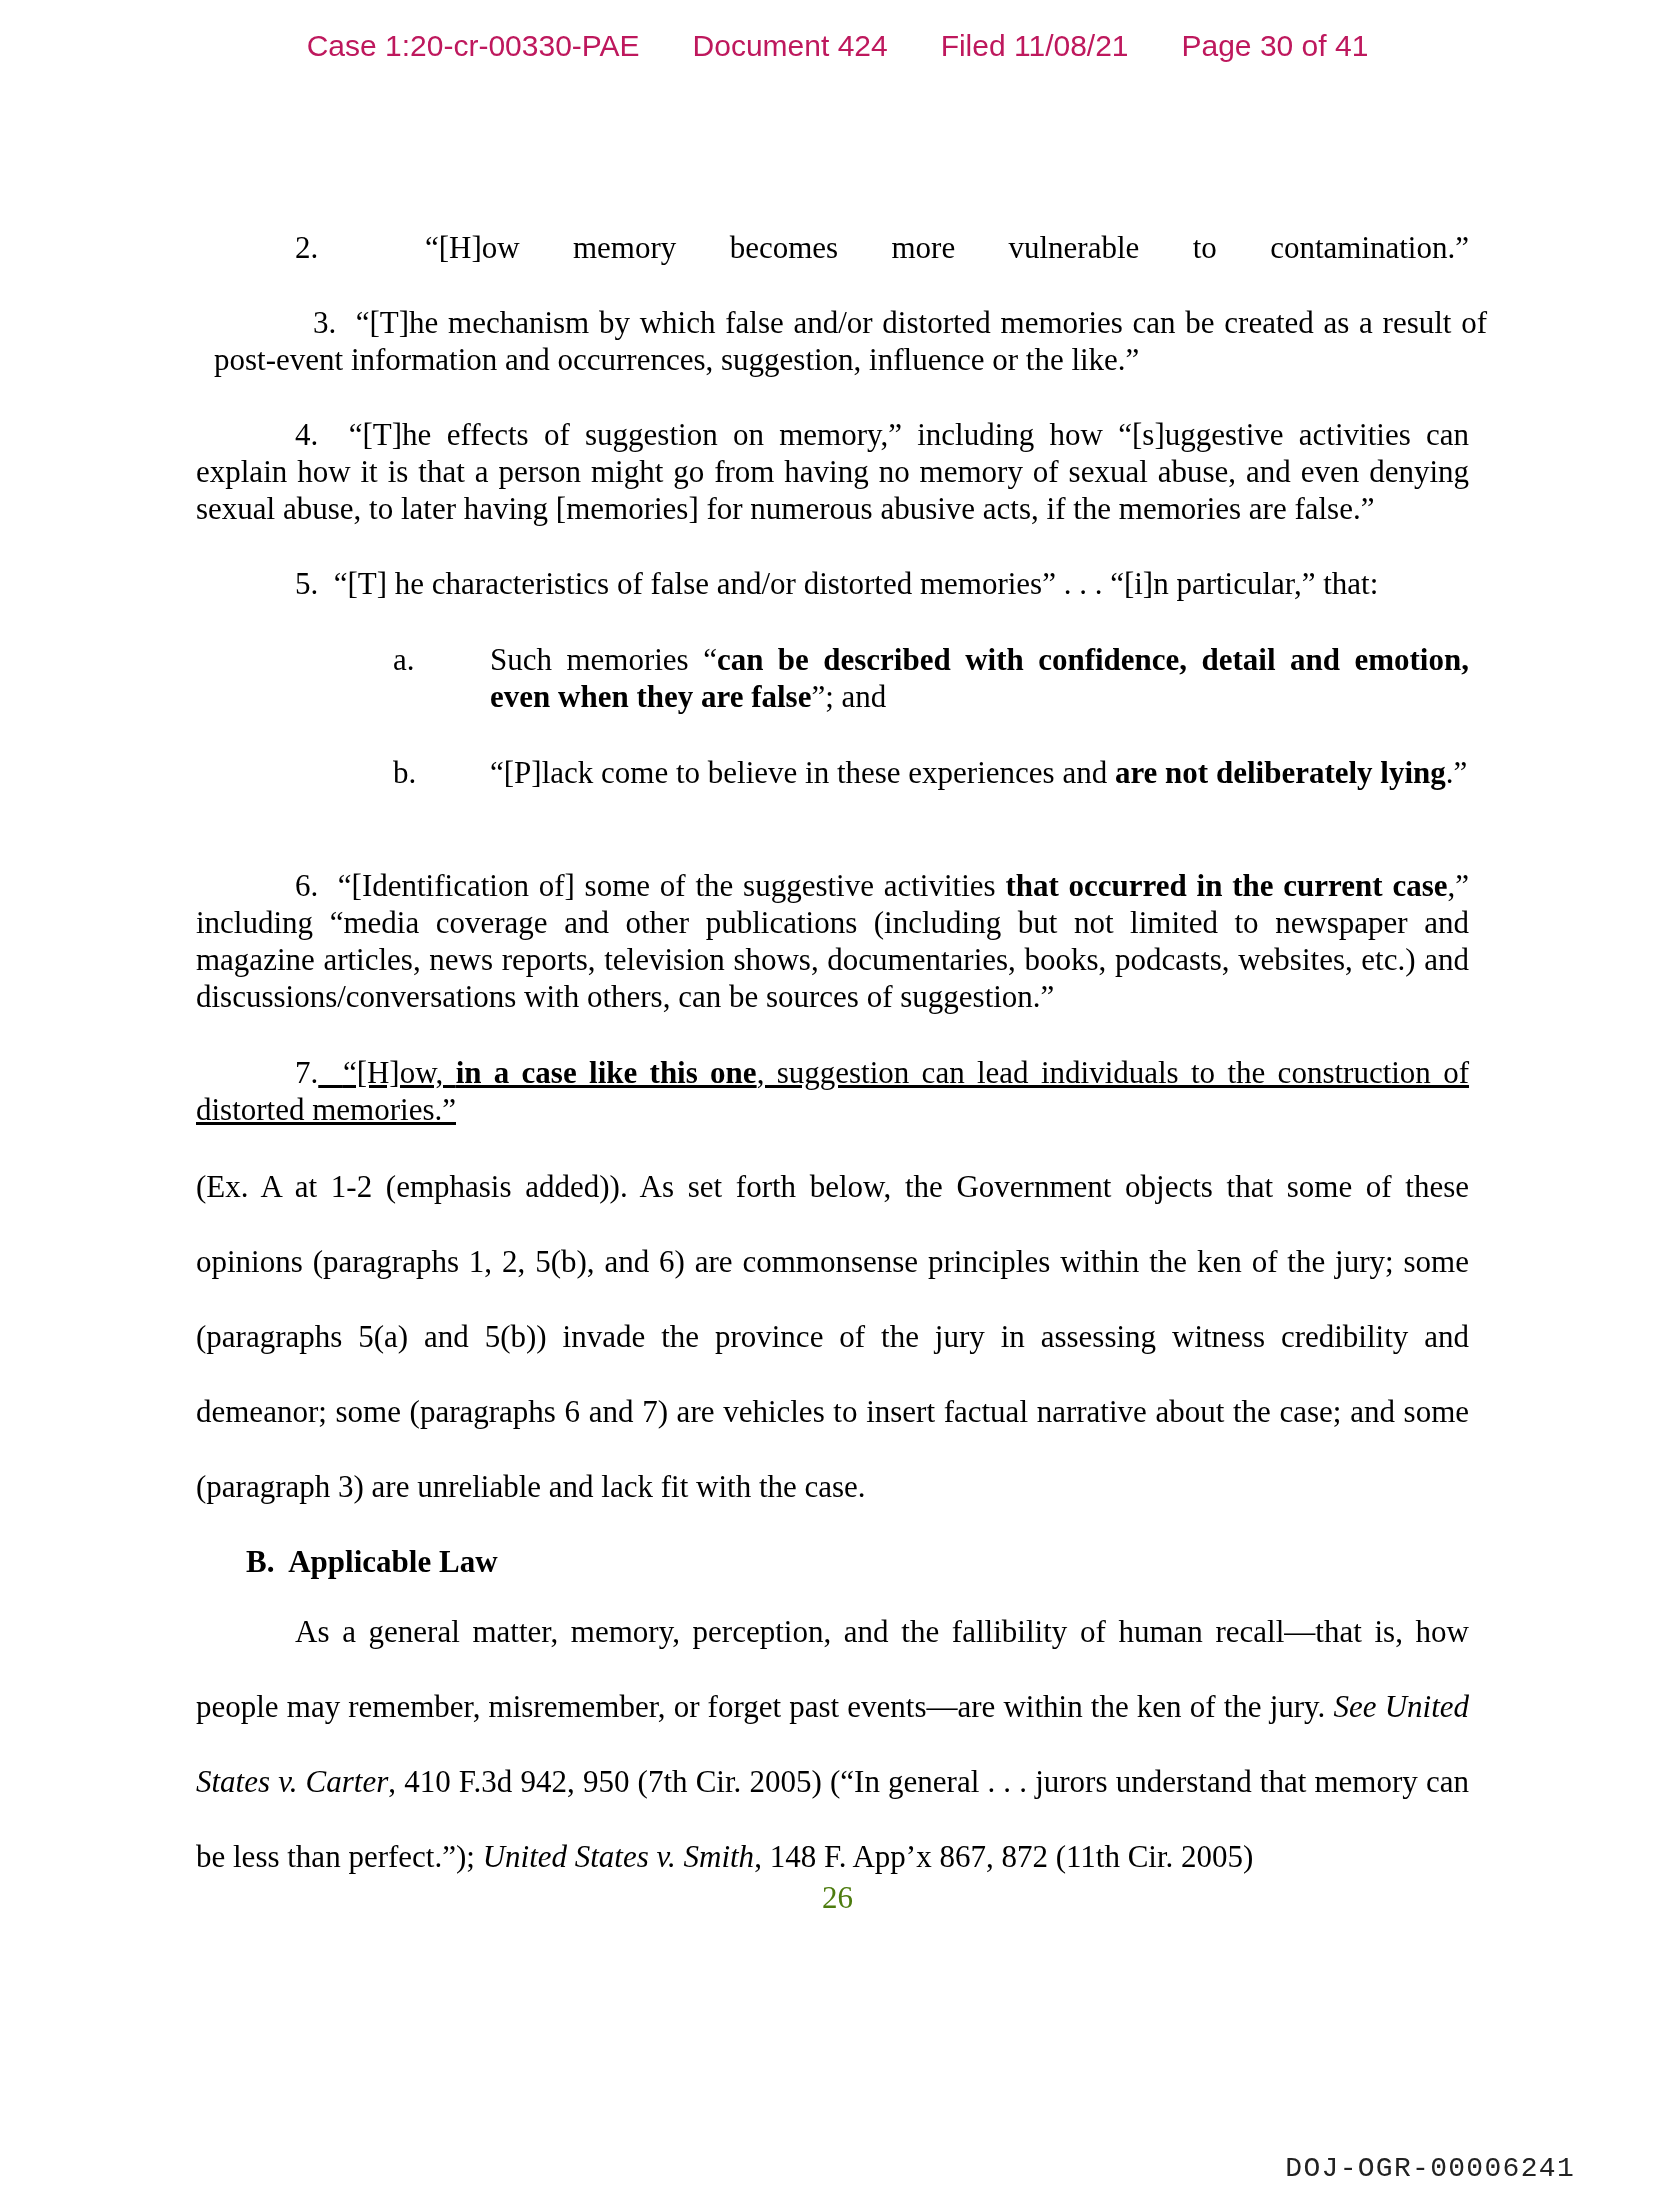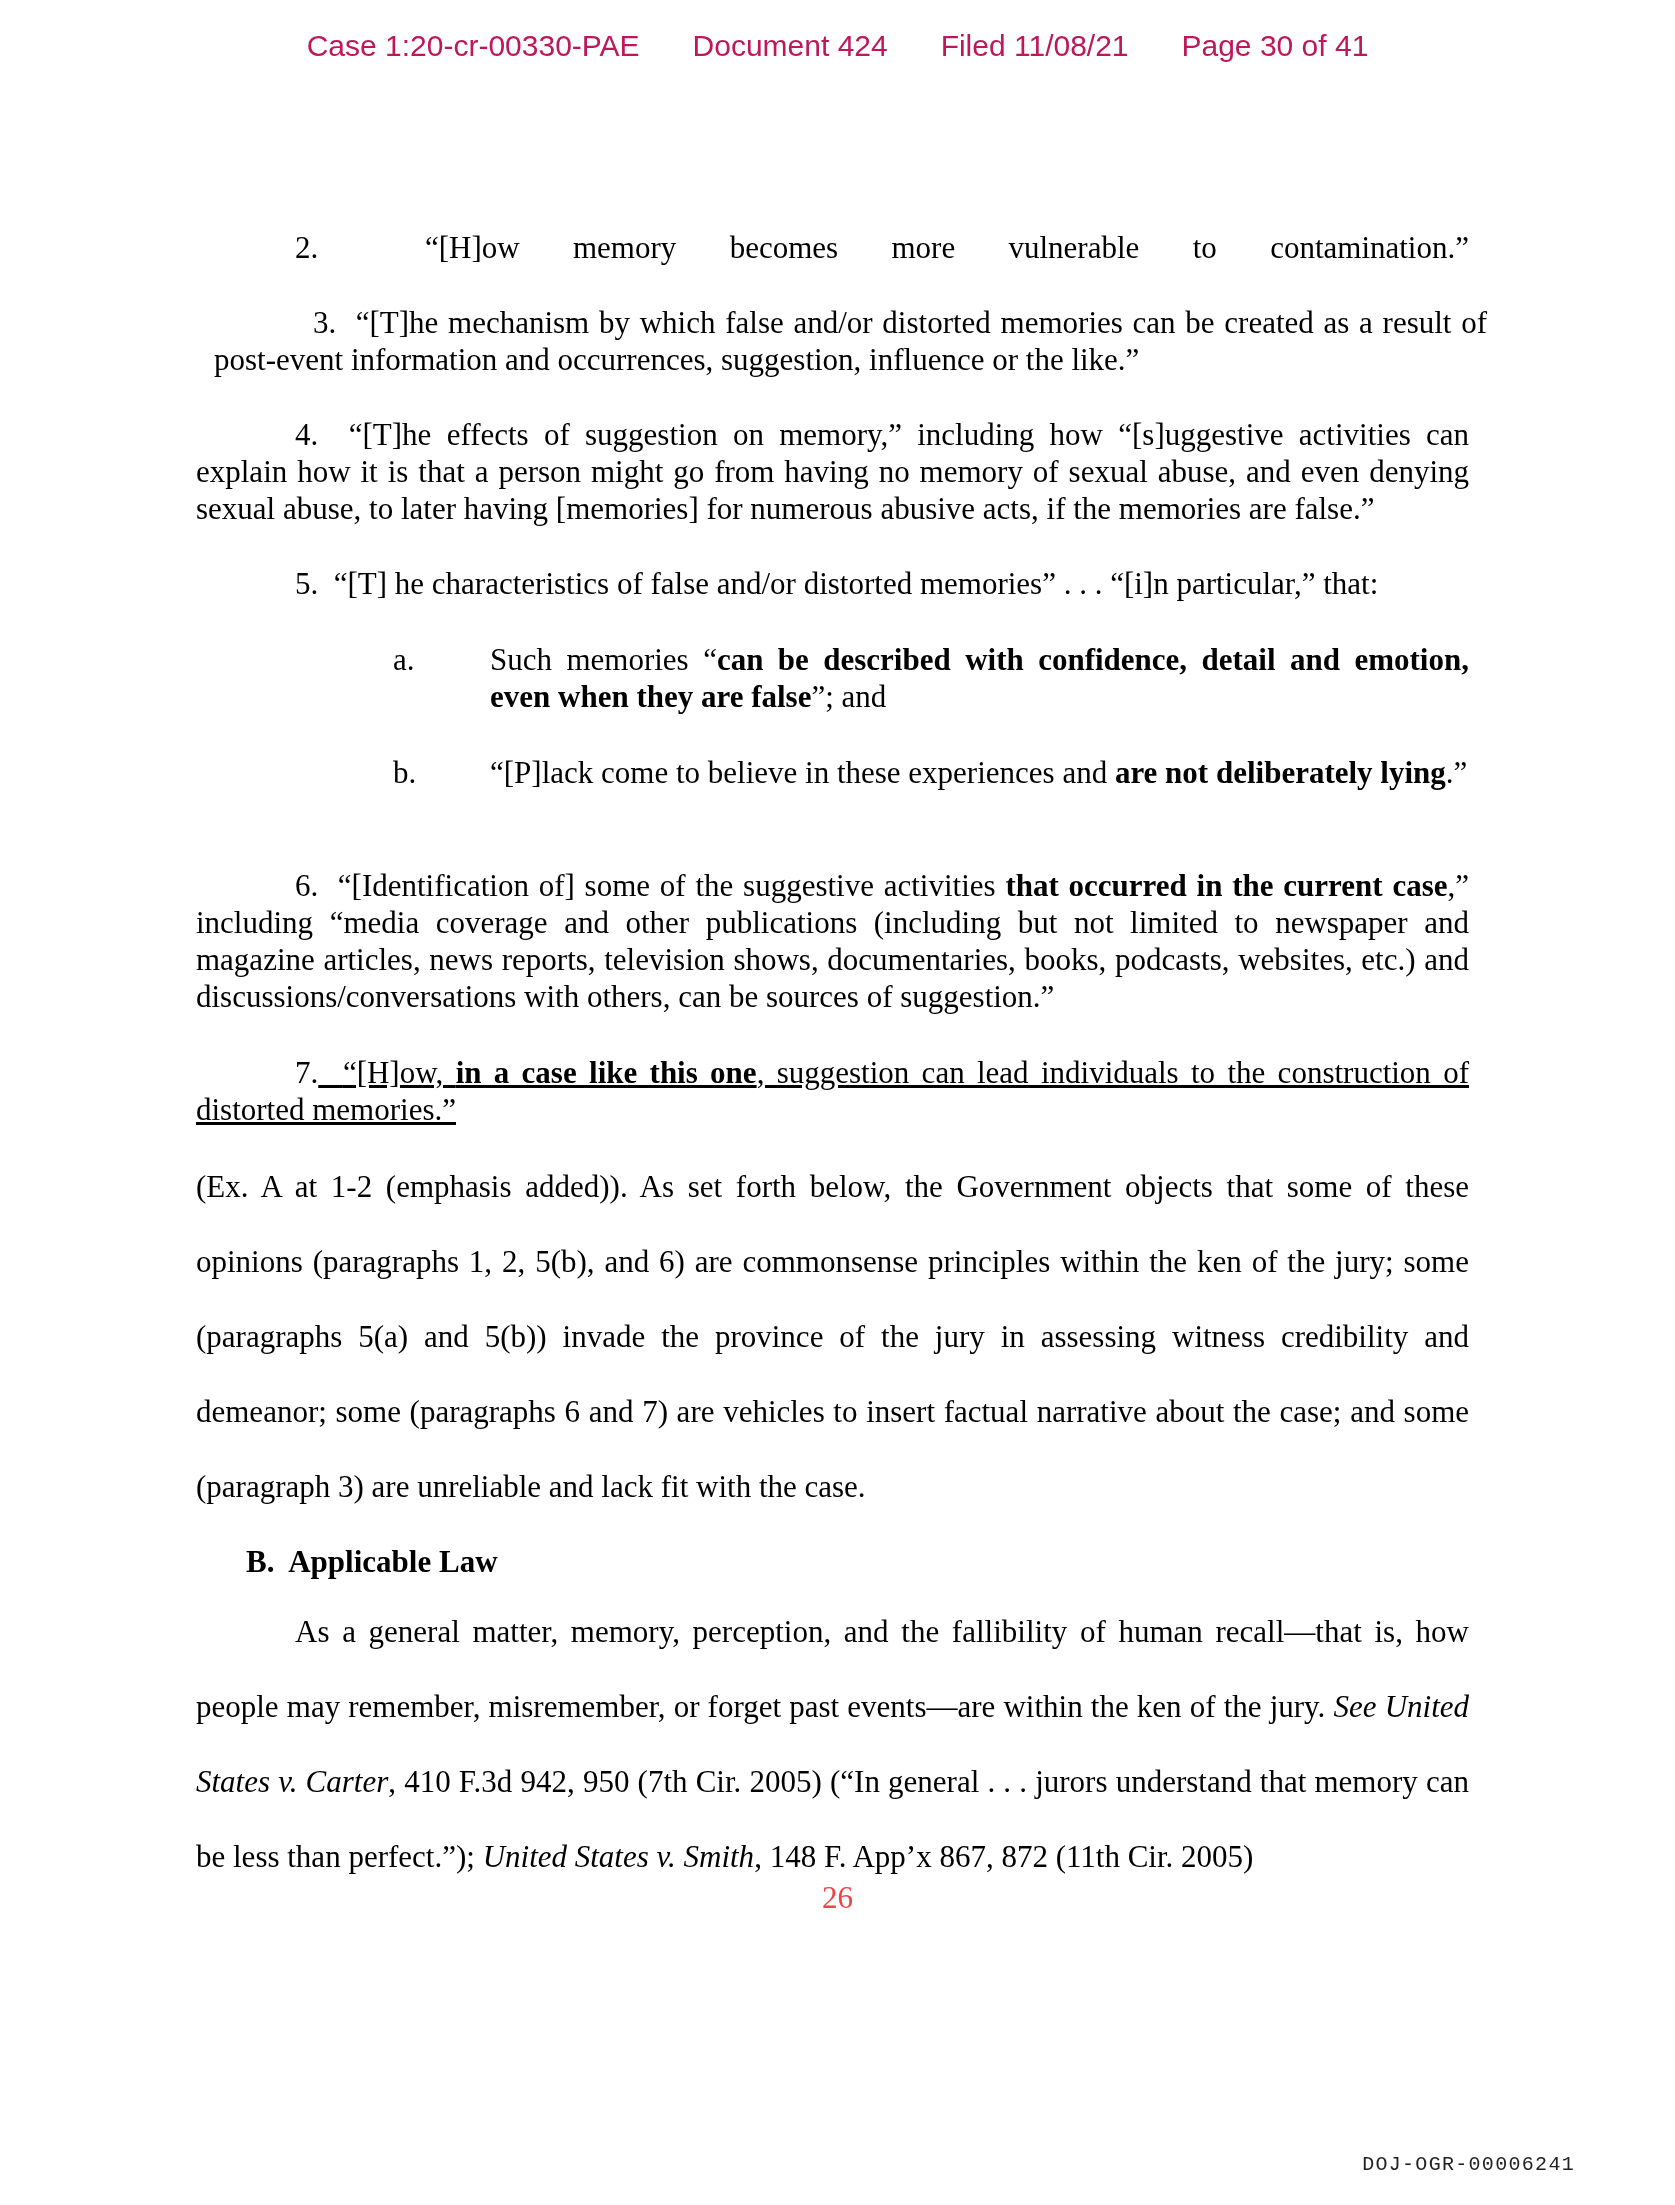--- a/index.html
+++ b/index.html
@@ -21,25 +21,25 @@
   .just-last { text-align-last: justify; }
   .sub { position: absolute; left: 0; width: 1273px; }
   .sub .lbl { position: absolute; left: 197px; }
   .sub .txt { position: absolute; left: 294px; width: 979px; text-align: justify; }
   .dbl { line-height: 75px; }
   .heading { position: absolute; left: 50px; font-weight: bold; }
   b { font-weight: bold; }
   i { font-style: italic; }
   .pagenum {
     position: absolute; top: 1880px; left: 0; width: 1675px; text-align: center;
-    font-family: "Liberation Serif", serif; font-size: 31px; color: #ef4444;
+    font-family: "Liberation Serif", serif; font-size: 31px; color: #4d7c0f;
   }
   .bates {
     position: absolute; top: 2153px; right: 100px;
-    font-family: "Liberation Mono", monospace; font-size: 20px; color: #222;
+    font-family: "Liberation Mono", monospace; font-size: 28px; color: #222;
     letter-spacing: 1.3px;
   }
 </style>
 </head>
 <body>
 
 <div class="page">
 
   <div class="hdr">
     <span>Case 1:20-cr-00330-PAE</span>

